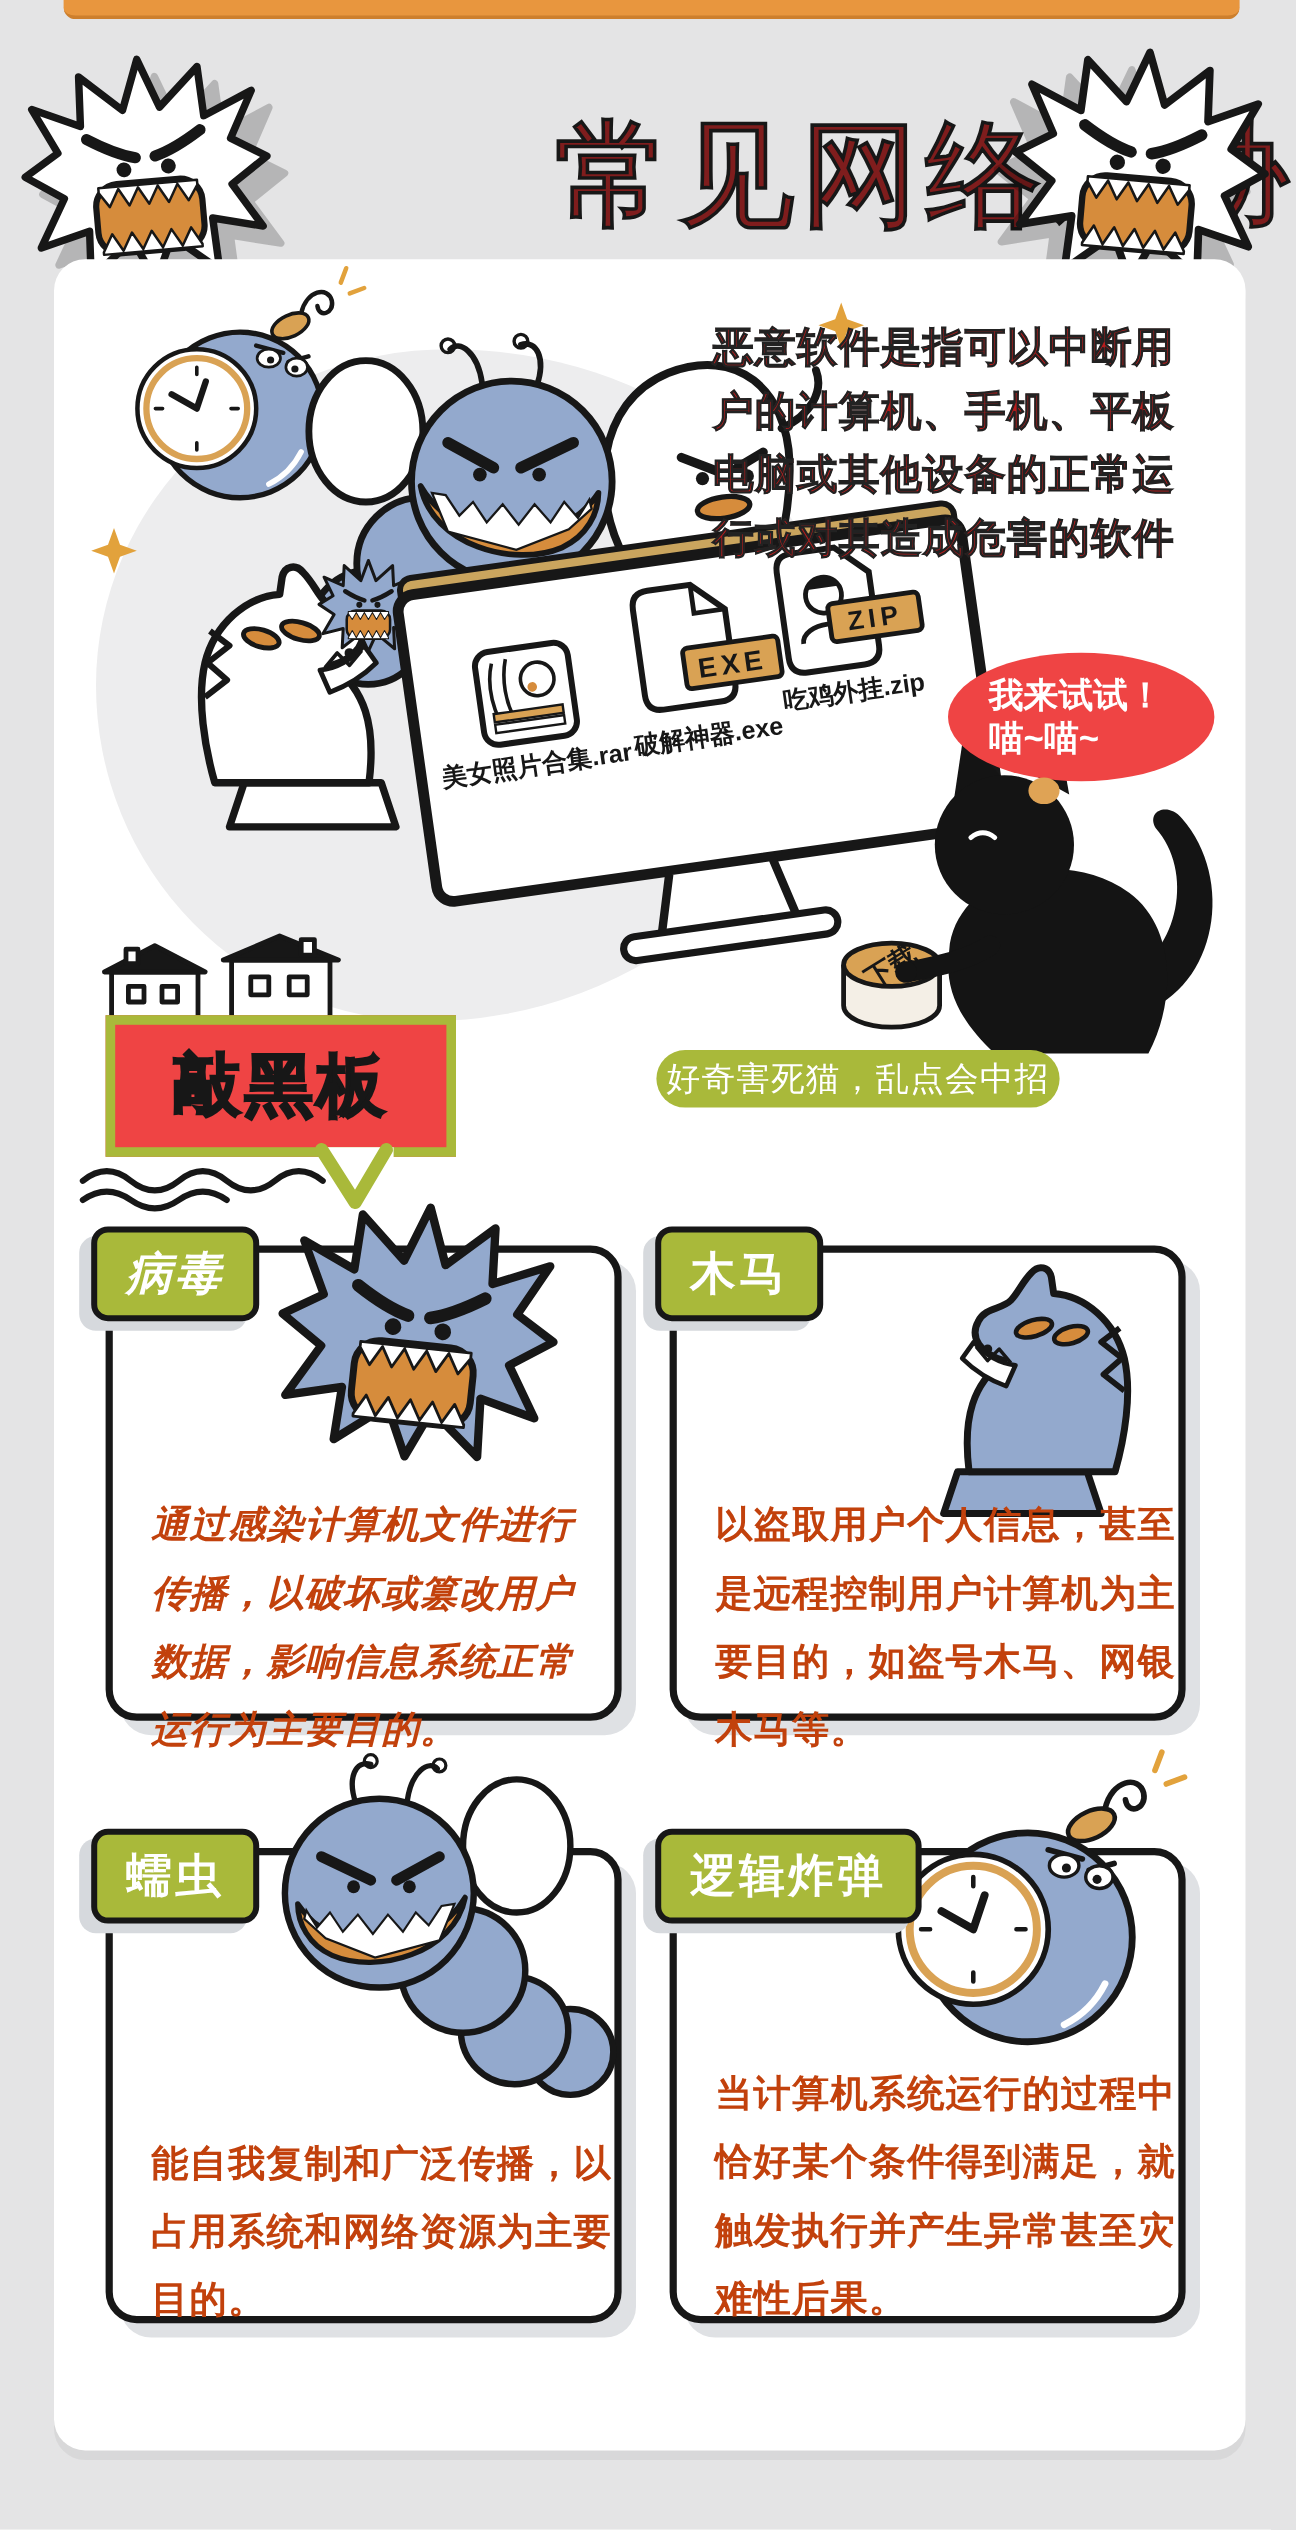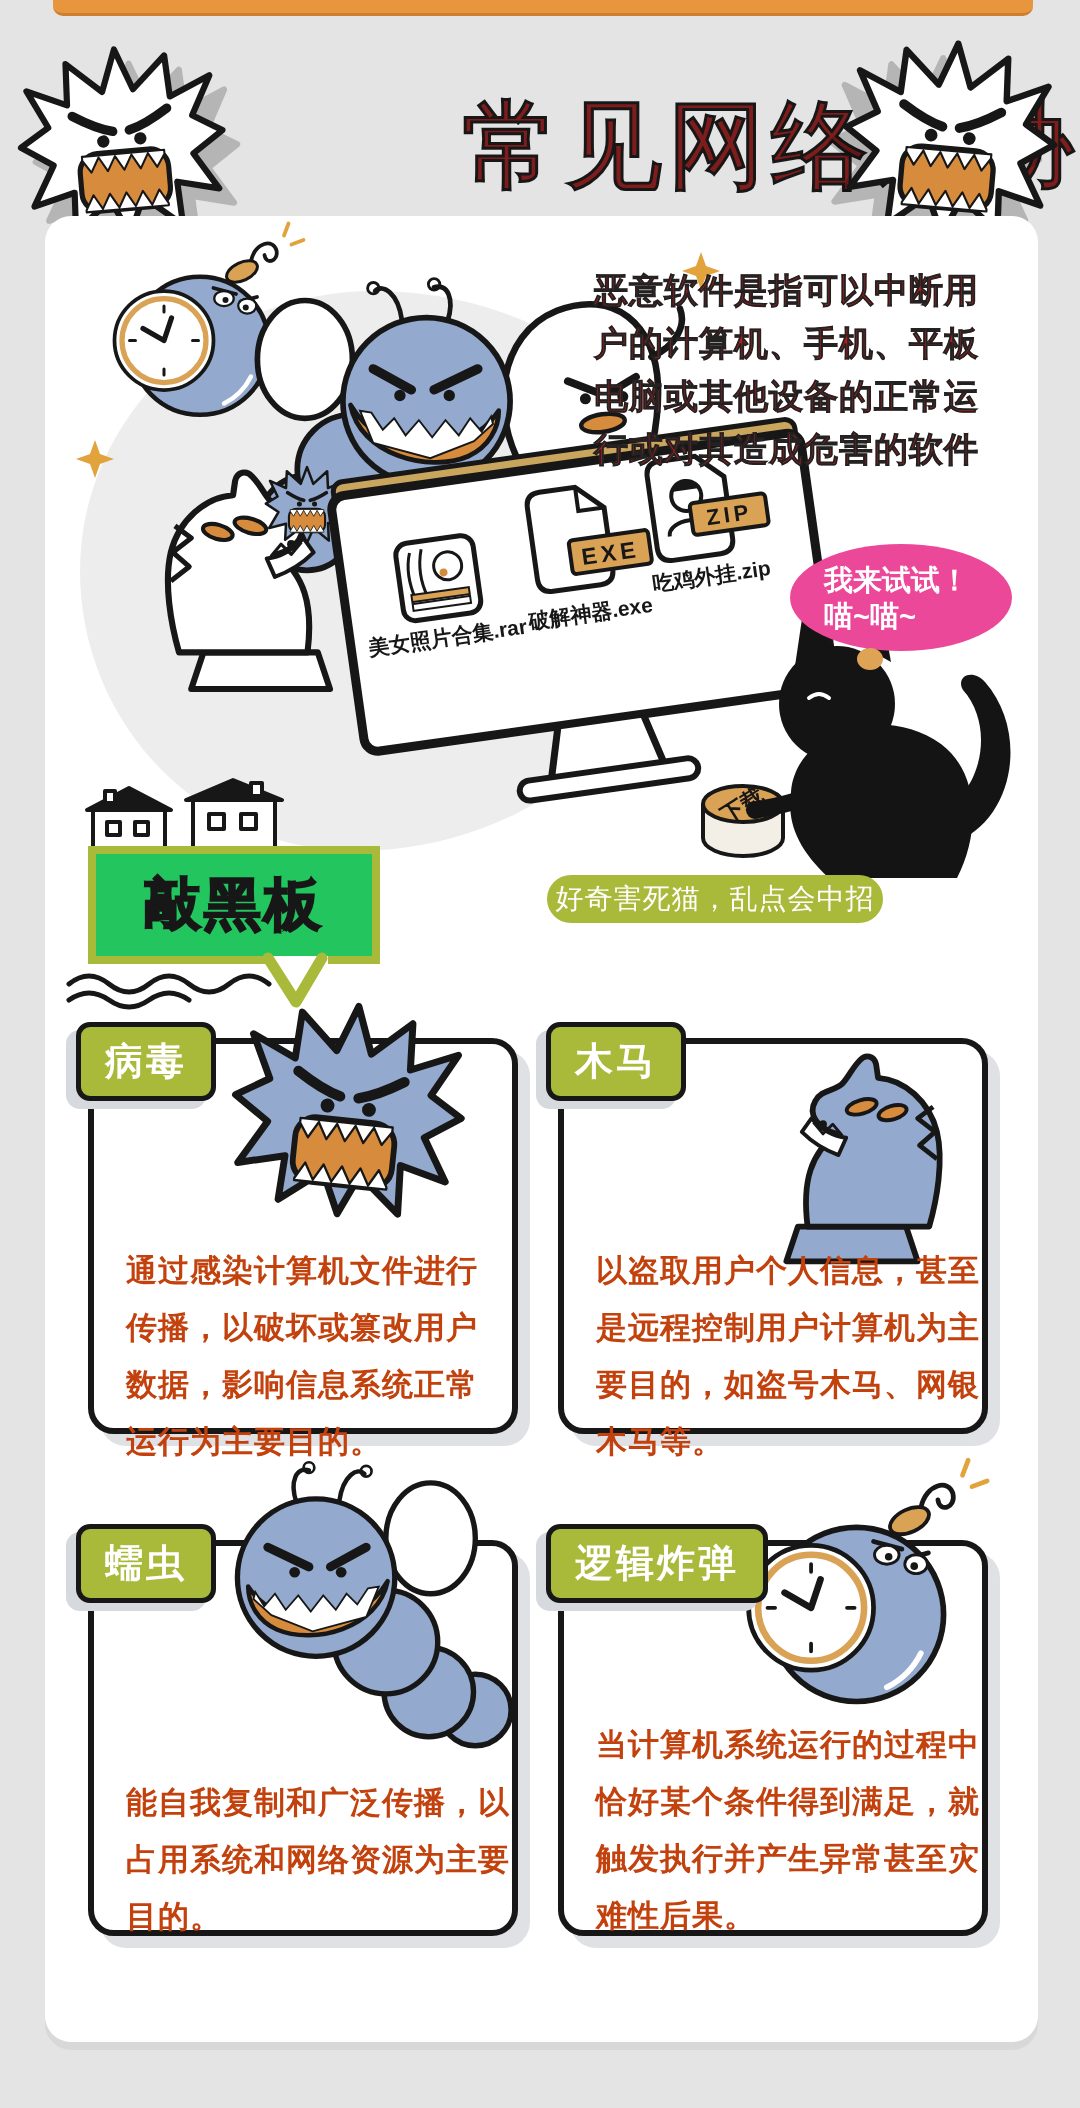--- a/index.html
+++ b/index.html
@@ -19,36 +19,36 @@
   .star-svg{position:absolute;}
   #star-left{left:14px;top:44px;width:216px;height:196px;transform:rotate(-5deg);}
   #star-right{left:836px;top:38px;width:228px;height:202px;transform:scaleX(-1) rotate(-5deg);}
   .content-card{position:absolute;left:45px;top:216px;width:993px;height:1826px;
     background:#ffffff;border-radius:26px;box-shadow:0 8px 0 rgba(0,0,0,.05);}
   .blob{position:absolute;left:35px;top:75px;width:612px;height:560px;background:#ededee;
     border-radius:48% 52% 55% 45% / 50% 45% 55% 50%;}
   .illustration{position:absolute;left:8px;top:6px;width:745px;height:690px;}
   .intro{position:absolute;left:549px;top:48px;width:400px;font-size:34px;line-height:53px;
     font-weight:700;letter-spacing:1px;color:#b91c1c;-webkit-text-stroke:0.8px #222;}
-  .bubble{position:absolute;left:745px;top:328px;width:222px;height:107px;background:#ec4899;
+  .bubble{position:absolute;left:745px;top:328px;width:222px;height:107px;background:#ef4444;
     border-radius:50%;color:#fff;font-weight:900;font-size:29px;line-height:36px;
     padding:18px 0 0 34px;box-sizing:border-box;}
   .bubble-dot{position:absolute;left:812px;top:432px;width:26px;height:22px;background:#dfa355;border-radius:50%;}
   .cat-svg{position:absolute;left:688px;top:366px;width:300px;height:330px;}
   .caption-pill{position:absolute;left:502px;top:659px;width:336px;height:48px;background:#a9b93a;
     border-radius:24px;color:#fff;font-size:28px;font-weight:400;text-align:center;line-height:48px;letter-spacing:1px;}
   .house-svg{position:absolute;left:38px;top:562px;width:216px;height:76px;}
   .blackboard{position:absolute;left:43px;top:630px;width:292px;height:118px;border:8px solid #a9b93a;
-    background:#22c55e;box-sizing:border-box;display:flex;align-items:center;justify-content:center;
+    background:#ef4444;box-sizing:border-box;display:flex;align-items:center;justify-content:center;
     font-size:57px;font-weight:900;letter-spacing:3px;-webkit-text-stroke:2px #171717;}
   .pointer-svg{position:absolute;left:215px;top:740px;width:92px;height:58px;}
   .waves-svg{position:absolute;left:20px;top:754px;width:246px;height:40px;}
   .card{position:absolute;width:430px;height:396px;background:#fff;border:6px solid #171717;
     border-radius:26px;box-shadow:12px 12px 0 #dfe1e4;box-sizing:border-box;}
-  #card-virus{left:43px;top:822px;}
+  #card-virus{left:43px;top:822px;font-style:italic;}
   #card-trojan{left:513px;top:822px;text-decoration:underline;}
   #card-worm{left:43px;top:1324px;}
   #card-bomb{left:513px;top:1324px;}
   .card-label{position:absolute;left:-18px;top:-22px;background:#a9b93a;border:5px solid #171717;
     border-radius:14px;color:#fff;font-size:38px;font-weight:900;padding:9px 24px;letter-spacing:3px;
     box-shadow:-10px 8px 0 #d6d9dd;white-space:nowrap;}
   .card-text{position:absolute;left:32px;font-size:31px;line-height:57px;font-weight:600;
     letter-spacing:1px;color:#c2410c;}
   .card-icon{position:absolute;}
 </style>

